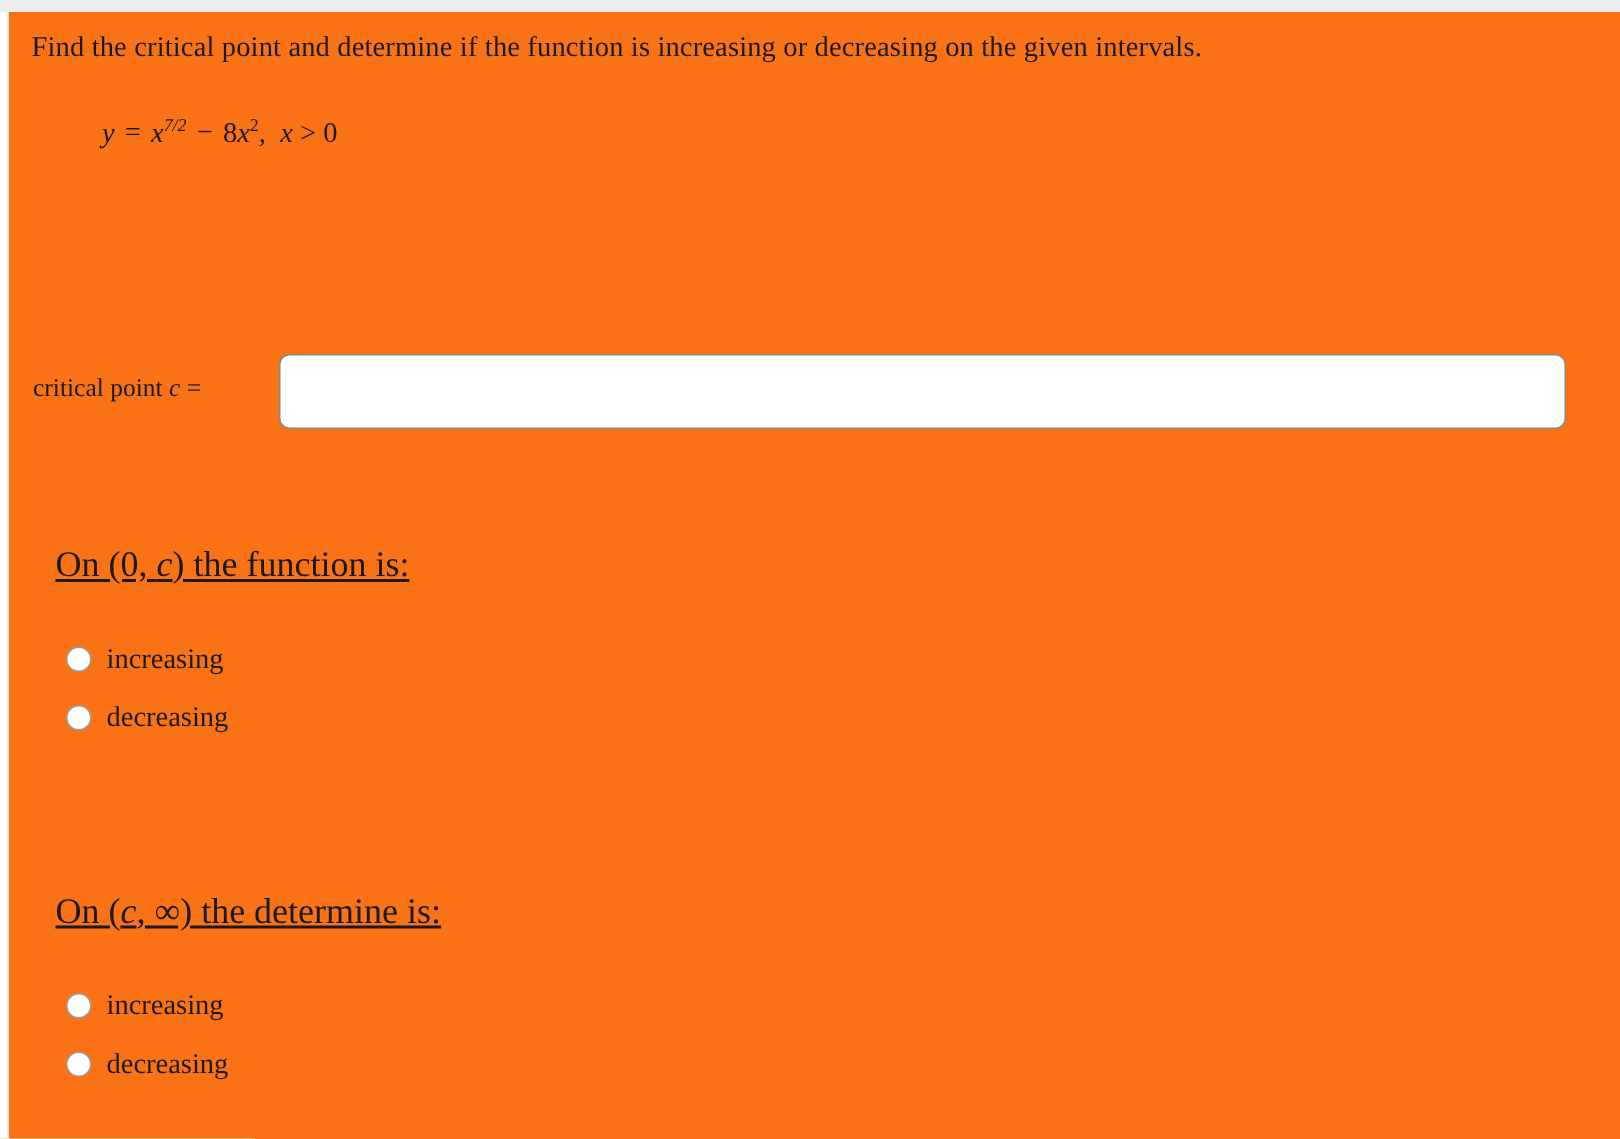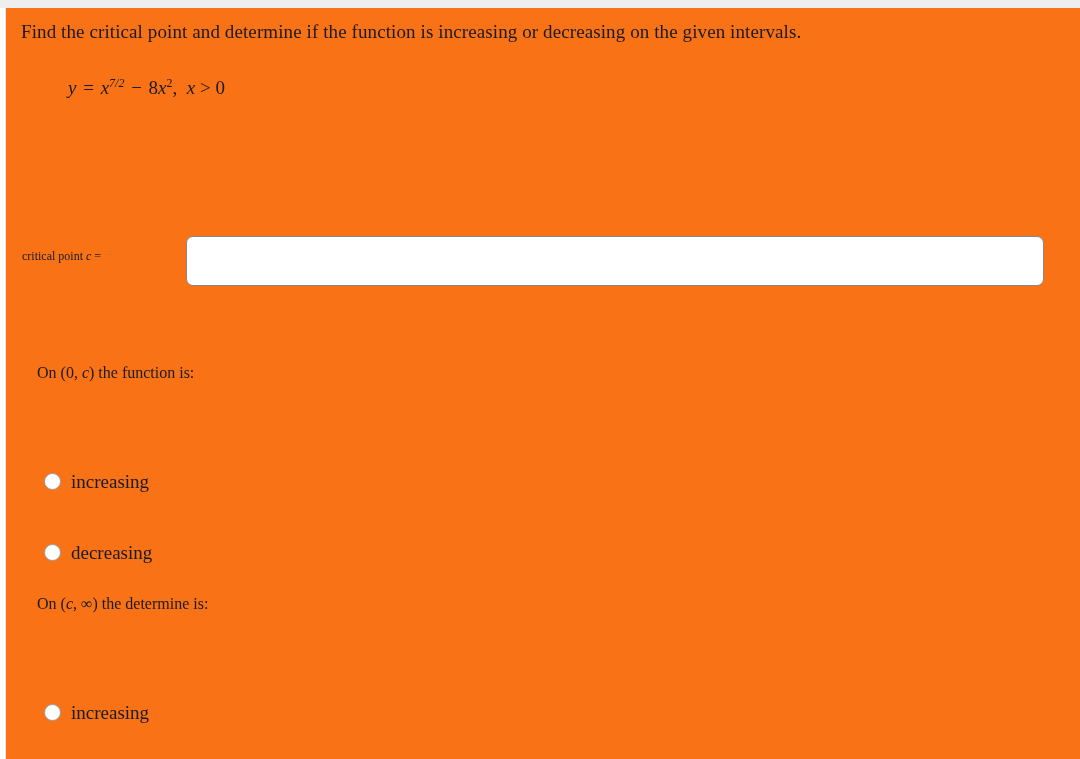--- a/index.html
+++ b/index.html
@@ -86,21 +86,21 @@
     position: absolute;
     left: 0;
     top: 228px;
     width: 1074px;
     height: 54px;
   }
   .cp-label {
     position: absolute;
     left: 16px;
     top: 13px;
-    font-size: 12px;
+    font-size: 17px;
     white-space: nowrap;
   }
   .cp-label i { font-style: italic; }
   .cp-input {
     position: absolute;
     left: 180px;
     top: 0px;
     width: 858px;
     height: 50px;
     box-sizing: border-box;
@@ -120,38 +120,38 @@
     left: 0;
     width: 1074px;
   }
   .interval.first { top: 356px; }
   .interval.second { top: 587px; }
 
   .interval-title {
     position: absolute;
     left: 31px;
     top: 0;
-    font-size: 16px;
-    white-space: nowrap;
+    font-size: 24px;
+    white-space: nowrap;
+    text-decoration: underline;
   }
   .interval-title i { font-style: italic; }
 
   .options {
     position: absolute;
     left: 0;
     top: 61px;
   }
   .option {
     display: flex;
     align-items: center;
     height: 29px;
     margin-bottom: 10px;
     padding-left: 38px;
     cursor: default;
-    margin-top: 42px;
   }
   .radio {
     width: 17px;
     height: 17px;
     box-sizing: border-box;
     border: 1.6px solid #9a9a9a;
     border-radius: 50%;
     background: #ffffff;
     flex: 0 0 auto;
   }

